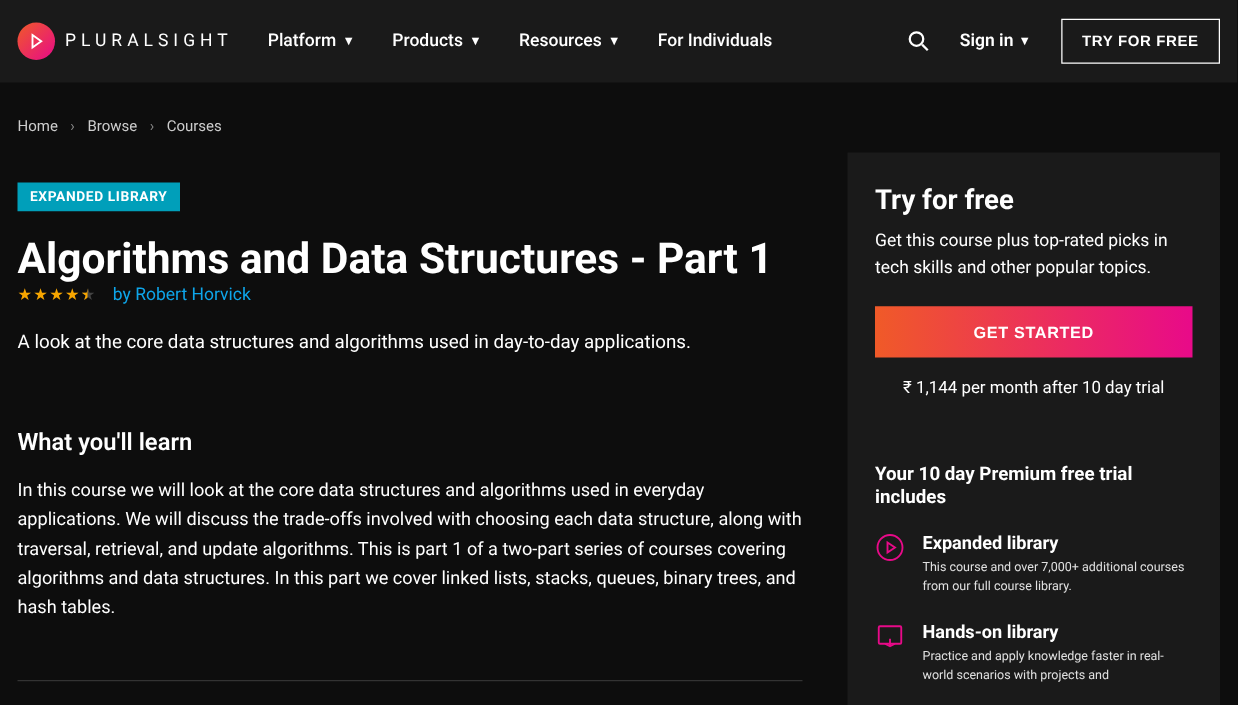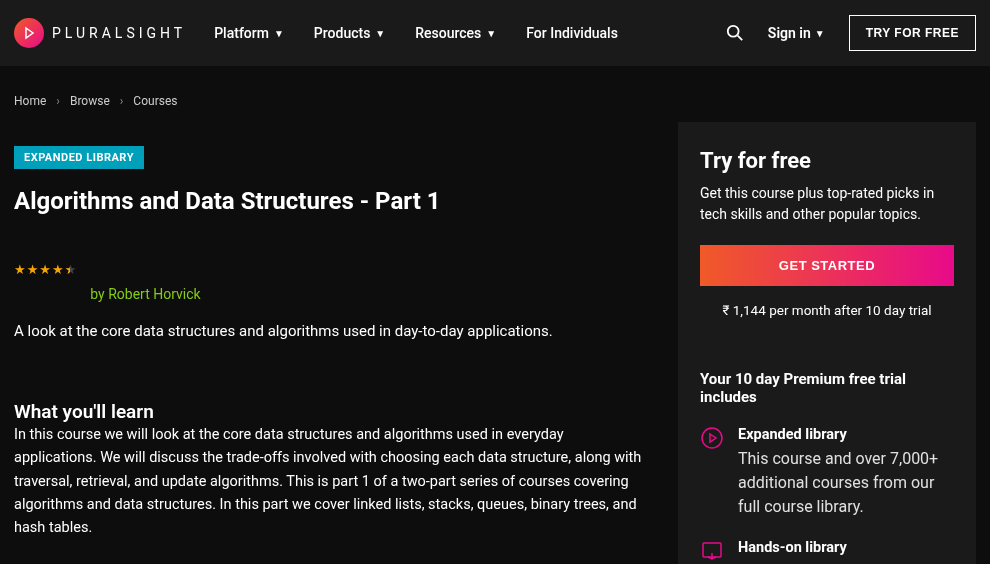--- a/index.html
+++ b/index.html
@@ -14,41 +14,41 @@
 .right-nav { display: flex; align-items: center; gap: 24px; }
 .search-icon { width: 18px; height: 18px; cursor: pointer; }
 .signin { font-size: 14px; font-weight: 600; display: flex; align-items: center; gap: 4px; cursor: pointer; }
 .try-btn { border: 1px solid #fff; padding: 10px 16px; font-size: 12px; font-weight: 700; letter-spacing: 0.5px; background: transparent; color: #fff; cursor: pointer; }
 .breadcrumbs { padding: 28px 14px 0; font-size: 12px; color: #ccc; display: flex; gap: 10px; align-items: center; text-align: center; }
 .crumb { cursor: pointer; }
 .crumb-sep { color: #888; }
 .content { display: flex; padding: 14px; gap: 36px; }
 .main { flex: 1; padding-top: 24px; }
 .badge { display: inline-block; background: #009fba; color: #fff; font-size: 11px; font-weight: 700; letter-spacing: 0.5px; padding: 5px 10px; margin-bottom: 18px; }
-.title { font-size: 24px; font-weight: 700; margin-bottom: 22px; line-height: 1.2; }
+.title { font-size: 34px; font-weight: 700; margin-bottom: 0; line-height: 1.2; }
 .meta { display: flex; align-items: center; gap: 14px; margin-bottom: 18px; }
 .stars { display: flex; gap: 1px; }
 .star { color: #f7a600; font-size: 13px; }
 .star-half { color: #f7a600; font-size: 13px; position: relative; display: inline-block; }
 .star-half::before { content: "★"; position: absolute; left: 0; width: 50%; overflow: hidden; color: #f7a600; }
 .star-half-bg { color: #444; }
-.author { font-size: 14px; color: #84cc16; margin-top: 48px; }
+.author { font-size: 14px; color: #0ea5e9; }
 .summary { font-size: 15px; line-height: 1.5; margin-bottom: 58px; }
-.section-h { font-size: 19px; font-weight: 600; }
+.section-h { font-size: 19px; font-weight: 600; margin-bottom: 16px; }
 .learn-text { font-size: 14.5px; line-height: 1.6; padding-bottom: 47px; border-bottom: 1px solid #333; margin-bottom: 32px; }
 .sidebar { width: 298px; background: #1a1a1a; padding: 26px 22px; }
 .side-h { font-size: 22px; font-weight: 700; margin-bottom: 10px; }
 .side-sub { font-size: 14px; line-height: 1.5; margin-bottom: 20px; }
 .get-started { width: 100%; background: linear-gradient(90deg, #f05a28 0%, #e80a89 100%); color: #fff; border: none; padding: 13px; font-size: 13px; font-weight: 700; letter-spacing: 0.5px; cursor: pointer; margin-bottom: 16px; }
 .price { text-align: center; font-size: 13.5px; margin-bottom: 52px; }
 .includes-h { font-size: 15px; font-weight: 700; margin-bottom: 20px; }
 .feature { display: flex; gap: 14px; margin-bottom: 20px; }
 .feat-icon { flex-shrink: 0; width: 24px; height: 24px; color: #e80a89; }
 .feat-title { font-size: 14.5px; font-weight: 700; margin-bottom: 4px; }
-.feat-desc { font-size: 16px; line-height: 1.5; color: #e0e0e0; }
+.feat-desc { font-size: 10px; line-height: 1.5; color: #e0e0e0; }
 </style>
 </head>
 <body>
 
 <div class="header">
   <div class="logo-wrap">
     <div class="logo-circle">
       <svg width="14" height="14" viewBox="0 0 14 14">
           <path d="M4 2 L11 7 L4 12 Z" fill="none" stroke="#fff" stroke-width="1.5"></path>
         </svg>

